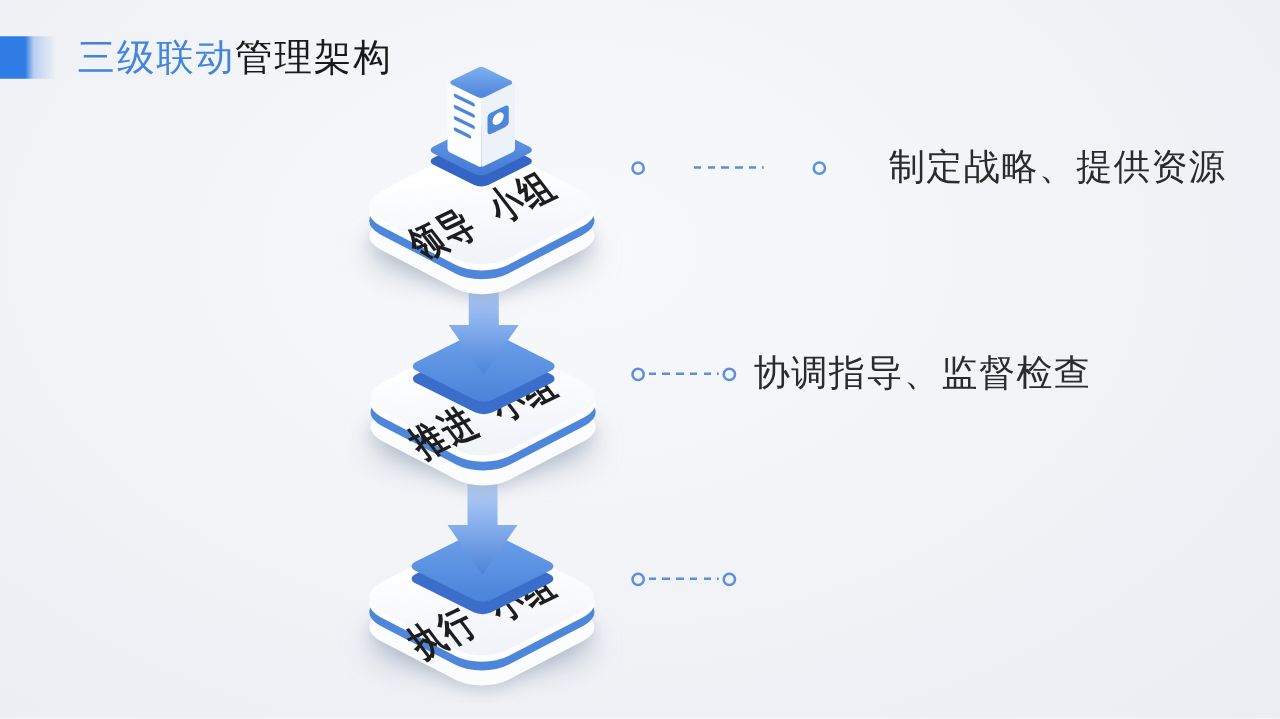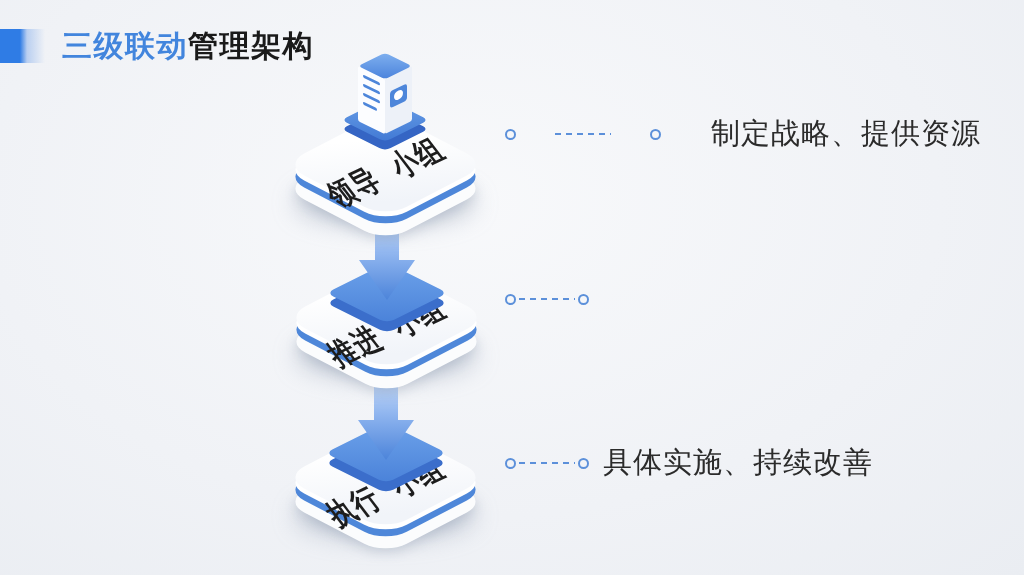--- a/index.html
+++ b/index.html
@@ -8,21 +8,21 @@
   .canvas {
     position:relative; width:1024px; height:575px; overflow:hidden;
     background: radial-gradient(ellipse at 45% 35%, #f8f9fb 0%, #f0f2f6 60%, #eaedf2 100%);
   }
 
   
   .deco {
     position:absolute; left:0; top:29px; width:46px; height:34px; z-index:40;
     background: linear-gradient(90deg,#2f7ce5 0px,#2f7ce5 20px, rgba(140,178,236,.55) 27px, rgba(140,178,236,0) 45px);
   }
-  .title { position:absolute; left:62px; top:26px; z-index:40; font-size:30px; font-weight:bold; letter-spacing:1.5px; white-space:nowrap; }
+  .title { position:absolute; left:62px; top:26px; z-index:40; font-size:30px; font-weight:normal; letter-spacing:1.5px; white-space:nowrap; }
   .title .hl   { color:#4285dd; }
   .title .rest { color:#1a1a1a; }
 
   
   .node { position:absolute; width:205px; height:205px; }
   .node-1 { left:283px; top:62px;  z-index:30; }
   .node-2 { left:284px; top:215px; z-index:20; }
   .node-3 { left:283px; top:375px; z-index:10; }
 
   .node-shadow {
@@ -173,21 +173,21 @@
   <div class="desc-row row-1">
     <div class="dot-circle"></div>
     <div class="dash-line"></div>
     <div class="dot-circle"></div>
     <div class="desc-text">制定战略、提供资源</div>
   </div>
   <div class="desc-row row-2">
     <div class="dot-circle"></div>
     <div class="dash-line"></div>
     <div class="dot-circle"></div>
+    <div class="desc-text">协调指导、监督检查</div>
   </div>
   <div class="desc-row row-3">
     <div class="dot-circle"></div>
     <div class="dash-line"></div>
     <div class="dot-circle"></div>
-    <div class="desc-text">具体实施、持续改善</div>
   </div>
 
 </div>
 
 </body></html>

